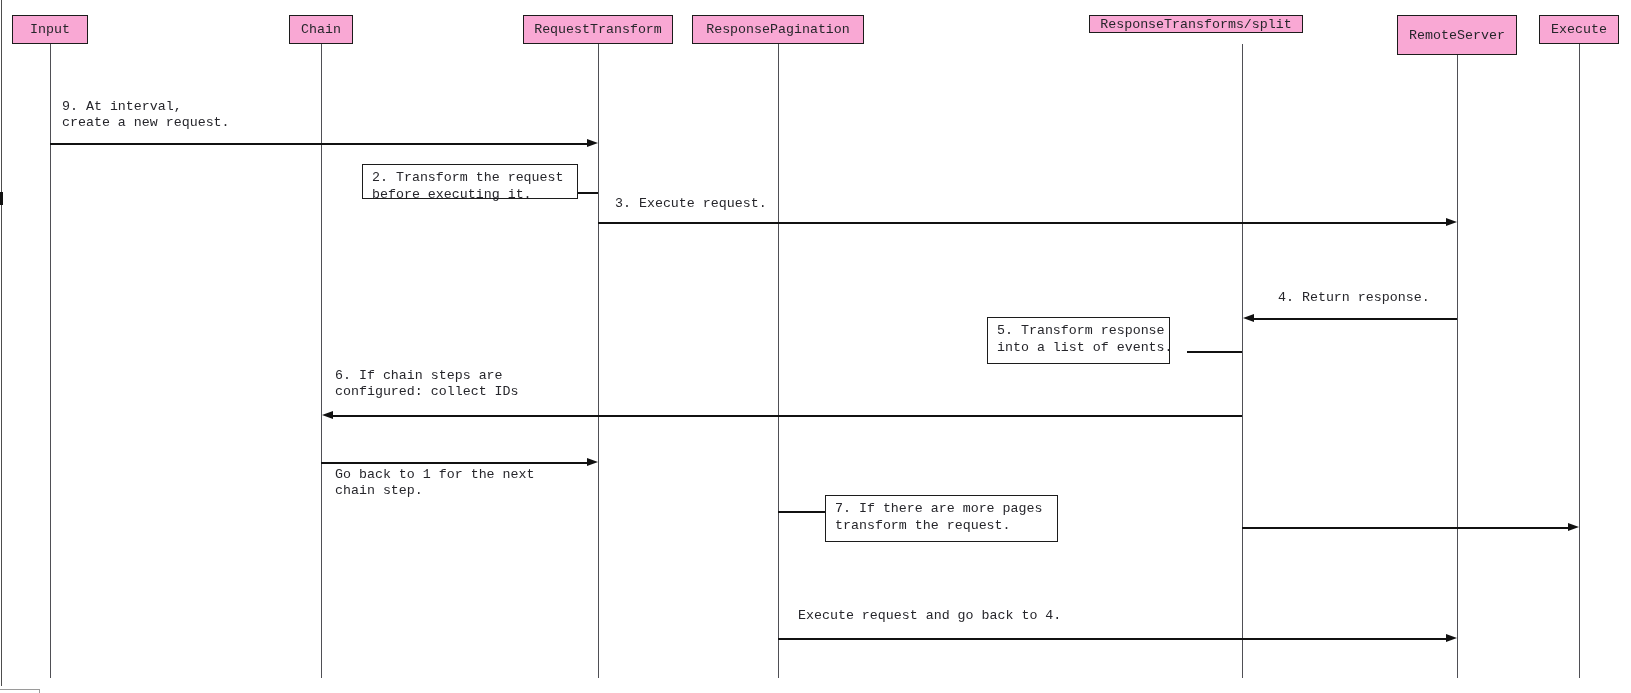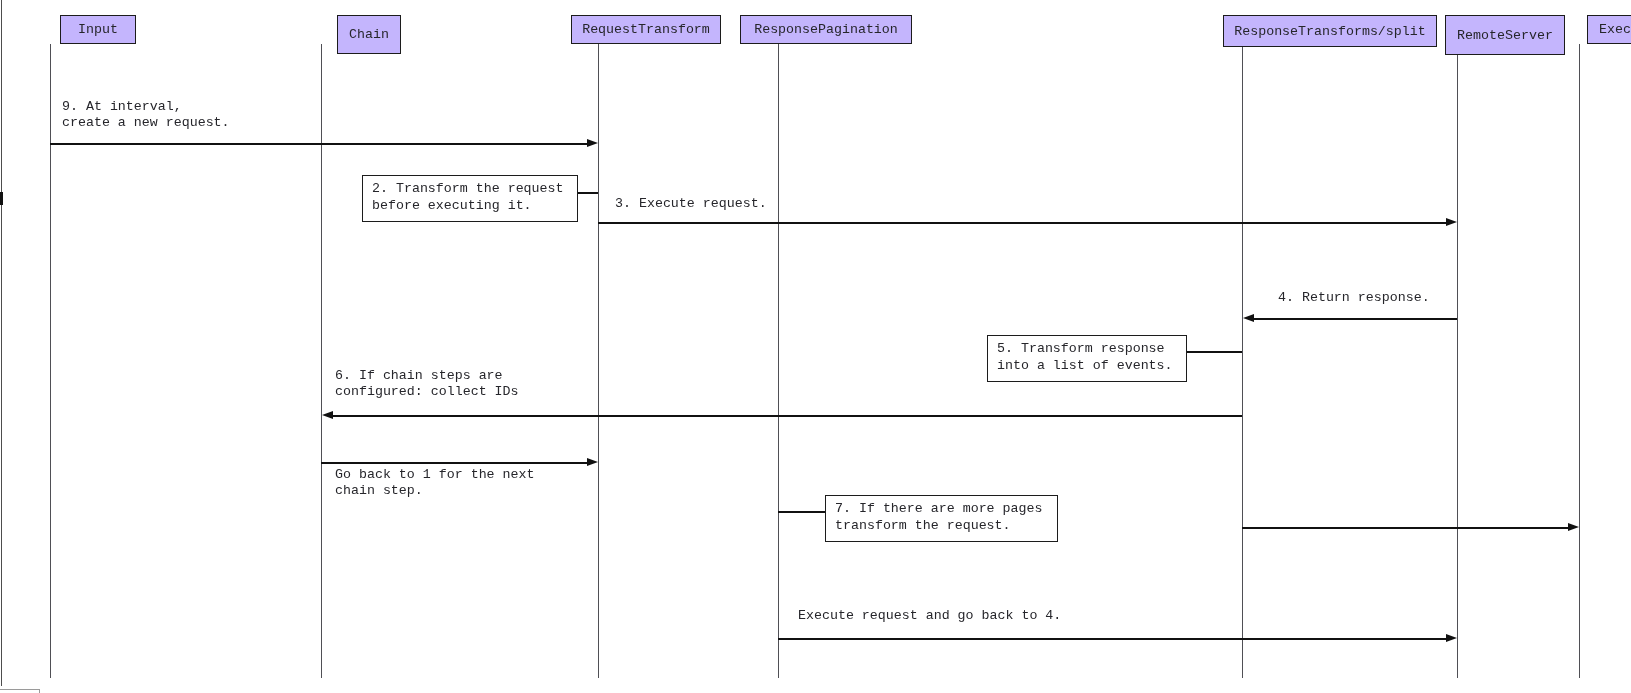--- a/index.html
+++ b/index.html
@@ -9,26 +9,25 @@
     background:#ffffff;
     overflow:hidden;
     font-family:"Liberation Mono","DejaVu Sans Mono",monospace;
     font-size:13.3px;
     color:#26262b;
   }
   .participant{
     position:absolute;
     top:15px;height:29px;
     border:1.5px solid #1c1c1c;
-    background:#c4b5fd;
+    background:#f9a8d4;
     box-sizing:border-box;
     display:flex;align-items:center;justify-content:center;
     white-space:nowrap;
     z-index:3;
-    margin-left:48px;
   }
   .lifeline{
     position:absolute;
     width:1.4px;
     background:#4f4f55;
     z-index:1;
   }
   .msg-line{
     position:absolute;
     height:1.5px;
@@ -68,27 +67,27 @@
   }
   .deco{position:absolute;z-index:5;}
 </style>
 </head>
 <body>
 
 <div id="canvas">
     <div class="lifeline" style="left: 50px; top: 44px; height: 634px;"></div>
     <div class="participant" style="left: 12px; width: 76px; top: 15px; height: 29px;">Input</div>
     <div class="lifeline" style="left: 321px; top: 44px; height: 634px;"></div>
-    <div class="participant" style="left: 289px; width: 64px; top: 15px; height: 39px;">Chain</div>
+    <div class="participant" style="left: 289px; width: 64px; top: 15px; height: 29px;">Chain</div>
     <div class="lifeline" style="left: 598px; top: 44px; height: 634px;"></div>
     <div class="participant" style="left: 523px; width: 150px; top: 15px; height: 29px;">RequestTransform</div>
     <div class="lifeline" style="left: 778px; top: 44px; height: 634px;"></div>
     <div class="participant" style="left: 692px; width: 172px; top: 15px; height: 29px;">ResponsePagination</div>
     <div class="lifeline" style="left: 1242px; top: 44px; height: 634px;"></div>
-    <div class="participant" style="left: 1175px; width: 214px; top: 15px; height: 32px;">ResponseTransforms/split</div>
+    <div class="participant" style="left: 1089px; width: 214px; top: 15px; height: 18px;">ResponseTransforms/split</div>
     <div class="lifeline" style="left: 1457px; top: 44px; height: 634px;"></div>
     <div class="participant" style="left: 1397px; width: 120px; top: 15px; height: 40px;">RemoteServer</div>
     <div class="lifeline" style="left: 1579px; top: 44px; height: 634px;"></div>
     <div class="participant" style="left: 1539px; width: 80px; top: 15px; height: 29px;">Execute</div>
     <div class="msg-line" style="left: 50px; width: 539px; top: 143px;"></div>
     <div class="arrow-head right" style="top: 139.2px; left: 587px;"></div>
     <div class="msg-label" style="left: 62px; top: 99px;">9. At interval,
 create a new request.</div>
     <div class="msg-line" style="left: 598px; width: 850px; top: 222px;"></div>
     <div class="arrow-head right" style="top: 218.2px; left: 1446px;"></div>
@@ -102,24 +101,24 @@
 configured: collect IDs</div>
     <div class="msg-line" style="left: 321px; width: 268px; top: 462px;"></div>
     <div class="arrow-head right" style="top: 458.2px; left: 587px;"></div>
     <div class="msg-label" style="left: 335px; top: 467px;">Go back to 1 for the next
 chain step.</div>
     <div class="msg-line" style="left: 1242px; width: 328px; top: 527px;"></div>
     <div class="arrow-head right" style="top: 523.2px; left: 1568px;"></div>
     <div class="msg-line" style="left: 778px; width: 670px; top: 638px;"></div>
     <div class="arrow-head right" style="top: 634.2px; left: 1446px;"></div>
     <div class="msg-label" style="left: 798px; top: 608px;">Execute request and go back to 4.</div>
-    <div class="note-box" style="left: 362px; top: 175px; width: 216px; height: 47px;">2. Transform the request
+    <div class="note-box" style="left: 362px; top: 164px; width: 216px; height: 35px;">2. Transform the request
 before executing it.</div>
     <div class="note-connector" style="top: 192px; left: 578px; width: 20px;"></div>
-    <div class="note-box" style="left: 987px; top: 335px; width: 200px; height: 47px;">5. Transform response
+    <div class="note-box" style="left: 987px; top: 317px; width: 183px; height: 47px;">5. Transform response
 into a list of events.</div>
     <div class="note-connector" style="top: 351px; left: 1187px; width: 55px;"></div>
     <div class="note-box" style="left: 825px; top: 495px; width: 233px; height: 47px;">7. If there are more pages
 transform the request.</div>
     <div class="note-connector" style="top: 511px; left: 778px; width: 47px;"></div>
     <div class="deco" style="background: rgb(77, 77, 77); left: 1px; top: 0px; width: 1px; height: 686px;"></div>
     <div class="deco" style="background: rgb(17, 17, 17); left: 0px; top: 192px; width: 3px; height: 13px;"></div>
     <div class="deco" style="background: rgb(154, 154, 154); left: 0px; top: 689px; width: 39px; height: 1px;"></div>
     <div class="deco" style="background: rgb(154, 154, 154); left: 39px; top: 689px; width: 1px; height: 4px;"></div>
   </div>

